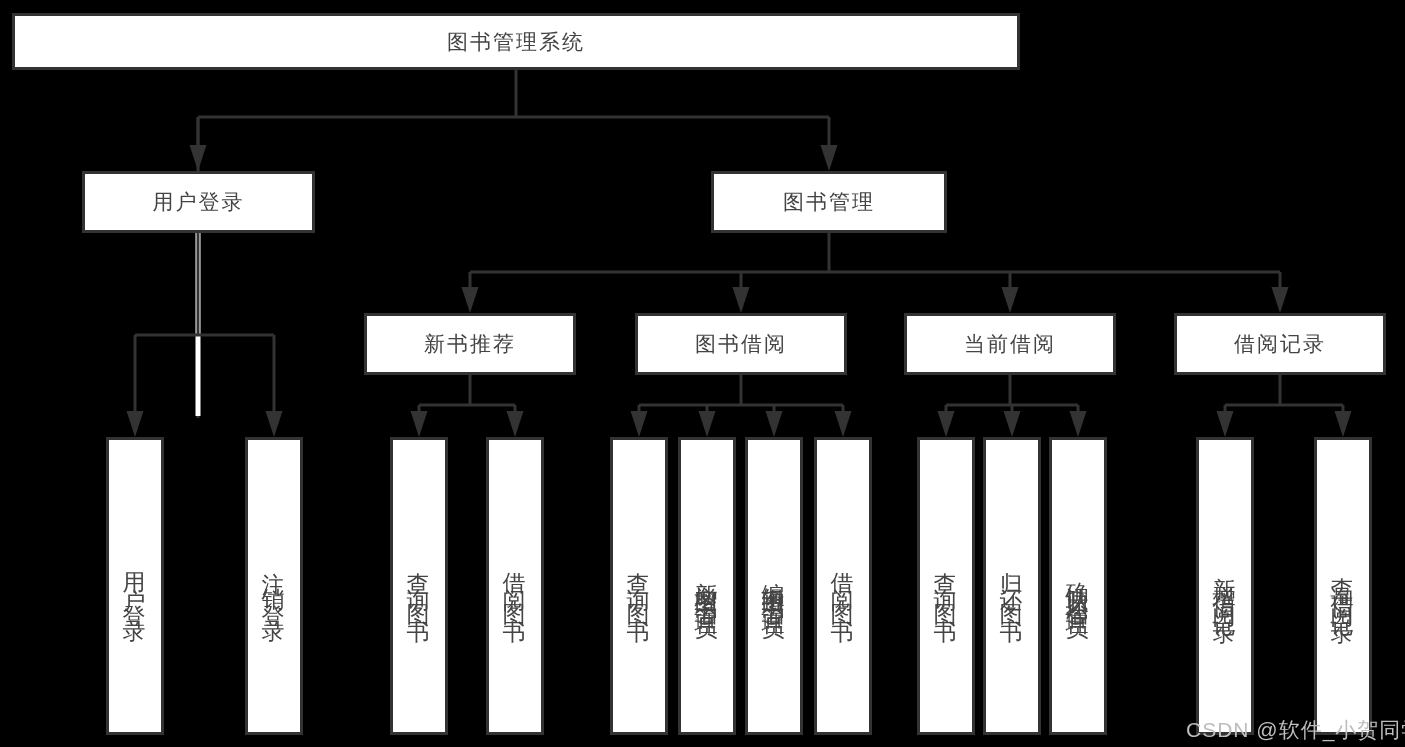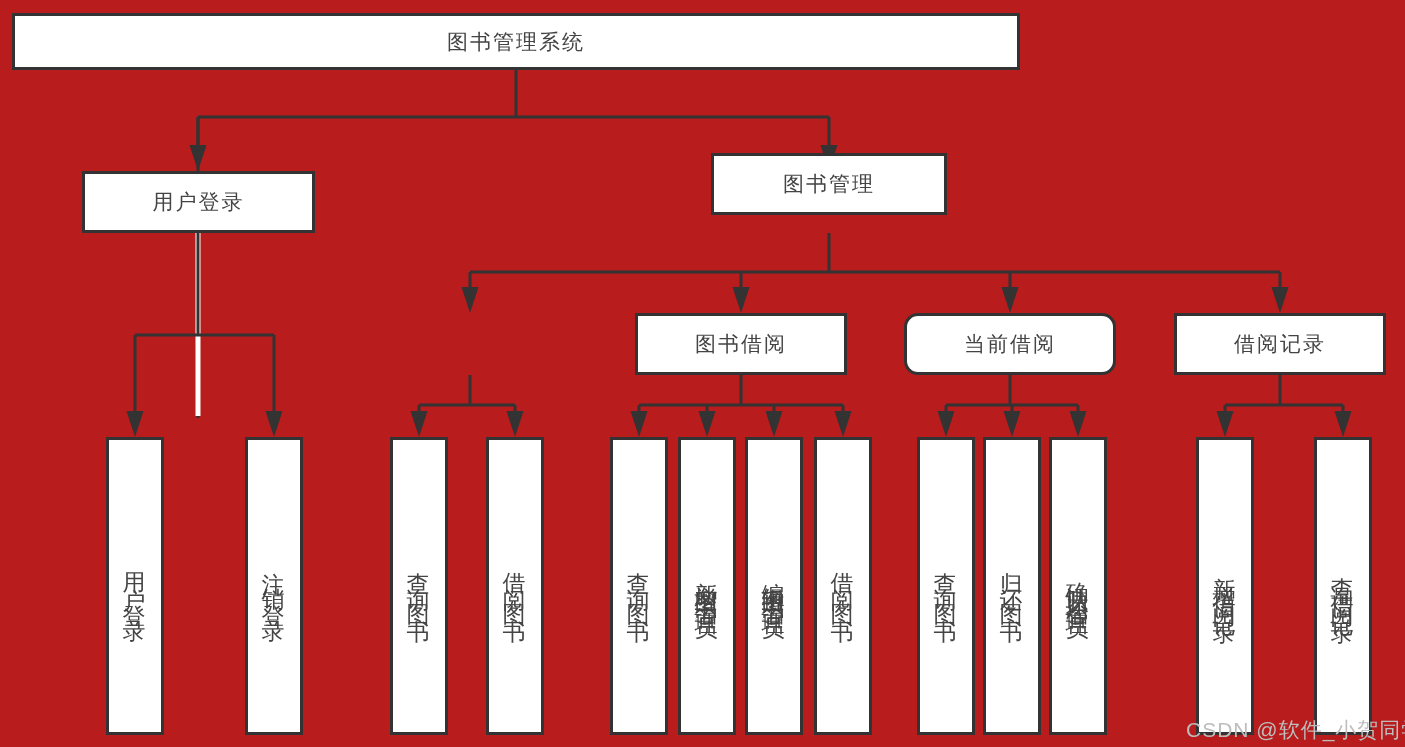--- a/index.html
+++ b/index.html
@@ -1,17 +1,17 @@
 <!DOCTYPE html>
 <html><head>
 <meta charset="utf-8">
 <style>
   html,body{margin:0;padding:0;background:#ffffff;}
   .stage{
-    position:relative;width:1405px;height:747px;background:#b91c1c;overflow:hidden;
+    position:relative;width:1405px;height:747px;background:#000000;overflow:hidden;
     font-family:"Liberation Sans","DejaVu Sans",sans-serif;color:#444444;
   }
   .wires{position:absolute;left:0;top:0;width:1405px;height:747px;}
   .box{
     position:absolute;box-sizing:border-box;background:#ffffff;
     border:3px solid #333333;display:flex;align-items:center;justify-content:center;
     font-size:21px;color:#444444;letter-spacing:2px;white-space:nowrap;
   }
   .leaf{
     writing-mode:vertical-lr;text-orientation:mixed;
@@ -76,28 +76,31 @@
     </g>
   </svg>
 
   <div class="box" style="left:12px;top:13px;width:1008px;height:57px;">
     <span>图书管理系统</span>
   </div>
 
   <div class="box" style="left:82px;top:171px;width:233px;height:62px;">
     <span>用户登录</span>
   </div>
-  <div class="box" style="left:711px;top:153px;width:236px;height:62px;">
+  <div class="box" style="left:711px;top:171px;width:236px;height:62px;">
     <span>图书管理</span>
   </div>
 
+  <div class="box" style="left:364px;top:313px;width:212px;height:62px;">
+    <span>新书推荐</span>
+  </div>
   <div class="box" style="left:635px;top:313px;width:212px;height:62px;text-align:center;">
     <span>图书借阅</span>
   </div>
-  <div class="box" style="left:904px;top:313px;width:212px;height:62px;border-radius:14px;">
+  <div class="box" style="left:904px;top:313px;width:212px;height:62px;">
     <span>当前借阅</span>
   </div>
   <div class="box" style="left:1174px;top:313px;width:212px;height:62px;">
     <span>借阅记录</span>
   </div>
 
   <div class="box leaf" style="left:106px;top:437px;width:58px;height:298px;">
     <span>用户登录</span>
   </div>
   <div class="box leaf" style="left:245px;top:437px;width:58px;height:298px;">

